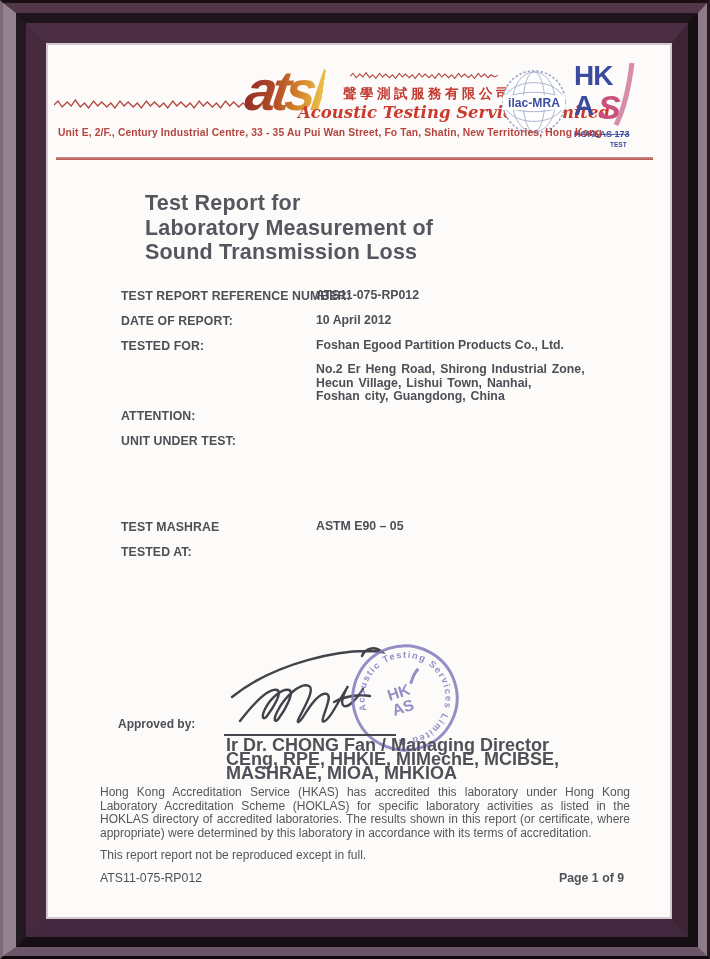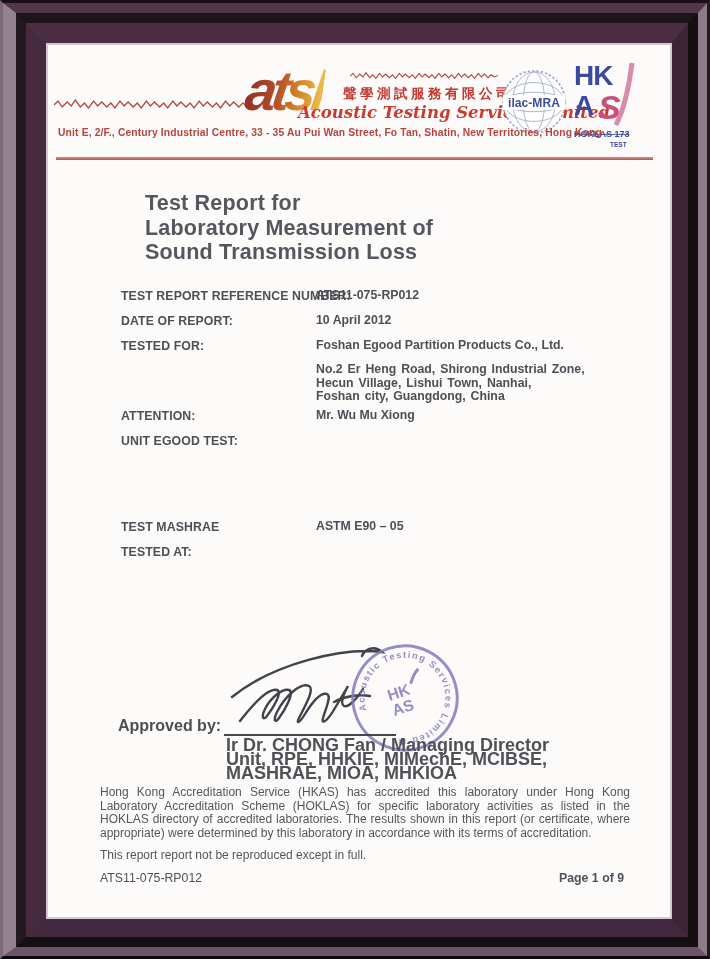--- a/index.html
+++ b/index.html
@@ -37,21 +37,21 @@
   .title{position:absolute;left:73px;top:146px;font-size:21.5px;font-weight:bold;
          color:#55565e;line-height:24.5px;letter-spacing:0.2px;margin-left:24px;}
   
   .lbl{position:absolute;left:73px;font-size:12.3px;font-weight:bold;color:#4d4f56;
        letter-spacing:0.1px;white-space:nowrap;}
   .val{position:absolute;left:268px;width:298px;font-size:12.3px;font-weight:bold;
        color:#4d4f56;line-height:13.6px;}
   .ml{white-space:pre-line;}
   .sp{word-spacing:1.5px;}
   
-  .approved-by{position:absolute;left:70px;top:672px;font-size:16px;font-weight:bold;color:#4d4f56;text-align:right;}
+  .approved-by{position:absolute;left:70px;top:672px;font-size:12px;font-weight:bold;color:#4d4f56;text-align:right;}
   .sig-svg{position:absolute;left:168px;top:598px;width:185px;height:95px;}
   .sig-line{position:absolute;left:176px;top:689px;width:172px;height:0;border-bottom:2px solid #46464c;}
   .sig-name{position:absolute;left:178px;top:693px;font-size:18px;font-weight:bold;
             color:#4f5158;line-height:14.2px;}
   .stamp{position:absolute;left:298px;top:594px;width:118px;height:118px;opacity:0.85;}
   
   .acc-text{position:absolute;left:52px;top:741px;width:530px;font-size:12px;color:#54565c;
             line-height:13.6px;text-align:justify;}
   .repro{position:absolute;left:52px;top:803px;font-size:12px;color:#54565c;}
   .ref-bottom{position:absolute;left:52px;top:826px;font-size:12.3px;color:#4f5158;}
@@ -114,23 +114,22 @@
       <div class="lbl" style="top:269px">DATE OF REPORT:</div>
       <div class="val" style="top:269px">10 April 2012</div>
 
       <div class="lbl" style="top:294px">TESTED FOR:</div>
       <div class="val" style="top:294px">Foshan Egood Partition Products Co., Ltd.</div>
       <div class="val ml sp" style="top:318px">No.2 Er Heng Road, Shirong Industrial Zone,
 Hecun Village, Lishui Town, Nanhai,
 Foshan city, Guangdong, China</div>
 
       <div class="lbl" style="top:364px">ATTENTION:</div>
-      <div class="val" style="top:364px">Mr. Wu Mu Xiong</div>
 
-      <div class="lbl" style="top:389px">UNIT EGOOD TEST:</div>
+      <div class="lbl" style="top:389px">UNIT UNDER TEST:</div>
 
       <div class="lbl" style="top:475px">TEST MASHRAE</div>
       <div class="val" style="top:475px">ASTM E90 – 05</div>
 
       <div class="lbl" style="top:500px">TESTED AT:</div>
 
       <svg class="sig-svg" viewBox="0 0 185 95" xmlns="http://www.w3.org/2000/svg">
         <g fill="none" stroke="#43424a" stroke-width="2.4" stroke-linecap="round">
           <path d="M16,54 C58,20 128,4 166,9 C158,2 149,6 146,13"></path>
           <path d="M24,78 C38,60 53,45 61,47 C67,49 57,65 51,73 C47,78 45,74 49,66 C55,54 67,45 73,47 C79,49 69,67 63,75 C59,81 57,77 61,69 C69,53 85,39 93,43 C99,46 89,63 83,75 C80,81 83,81 89,71 C97,58 105,49 111,51 C116,53 109,67 107,75 C105,82 111,79 119,65 L132,43 C127,52 124,61 128,63 C132,65 141,56 147,46"></path>
@@ -150,21 +149,21 @@
           <text x="44" y="58" font-family="Liberation Sans, sans-serif" font-size="16" font-weight="bold" fill="#8679bd">HK</text>
           <text x="44" y="74" font-family="Liberation Sans, sans-serif" font-size="16" font-weight="bold" fill="#8679bd">AS</text>
           <path d="M70,48 C74,42 78,38 82,36" fill="none" stroke="#8679bd" stroke-width="3"></path>
         </g>
       </svg>
 
       <div class="approved-by">Approved by:</div>
       <div class="sig-line"></div>
       <div class="sig-name">
         <div>Ir Dr. CHONG Fan / Managing Director</div>
-        <div>Unit, RPE, HHKIE, MIMechE, MCIBSE,</div>
+        <div>CEng, RPE, HHKIE, MIMechE, MCIBSE,</div>
         <div>MASHRAE, MIOA, MHKIOA</div>
       </div>
 
       <div class="acc-text">Hong Kong Accreditation Service (HKAS) has accredited this laboratory under Hong Kong Laboratory Accreditation Scheme (HOKLAS) for specific laboratory activities as listed in the HOKLAS directory of accredited laboratories. The results shown in this report (or certificate, where appropriate) were determined by this laboratory in accordance with its terms of accreditation.</div>
       <div class="repro">This report report not be reproduced except in full.</div>
       <div class="ref-bottom">ATS11-075-RP012</div>
       <div class="page-num">Page 1 of 9</div>
 
     </div>
   </div>

